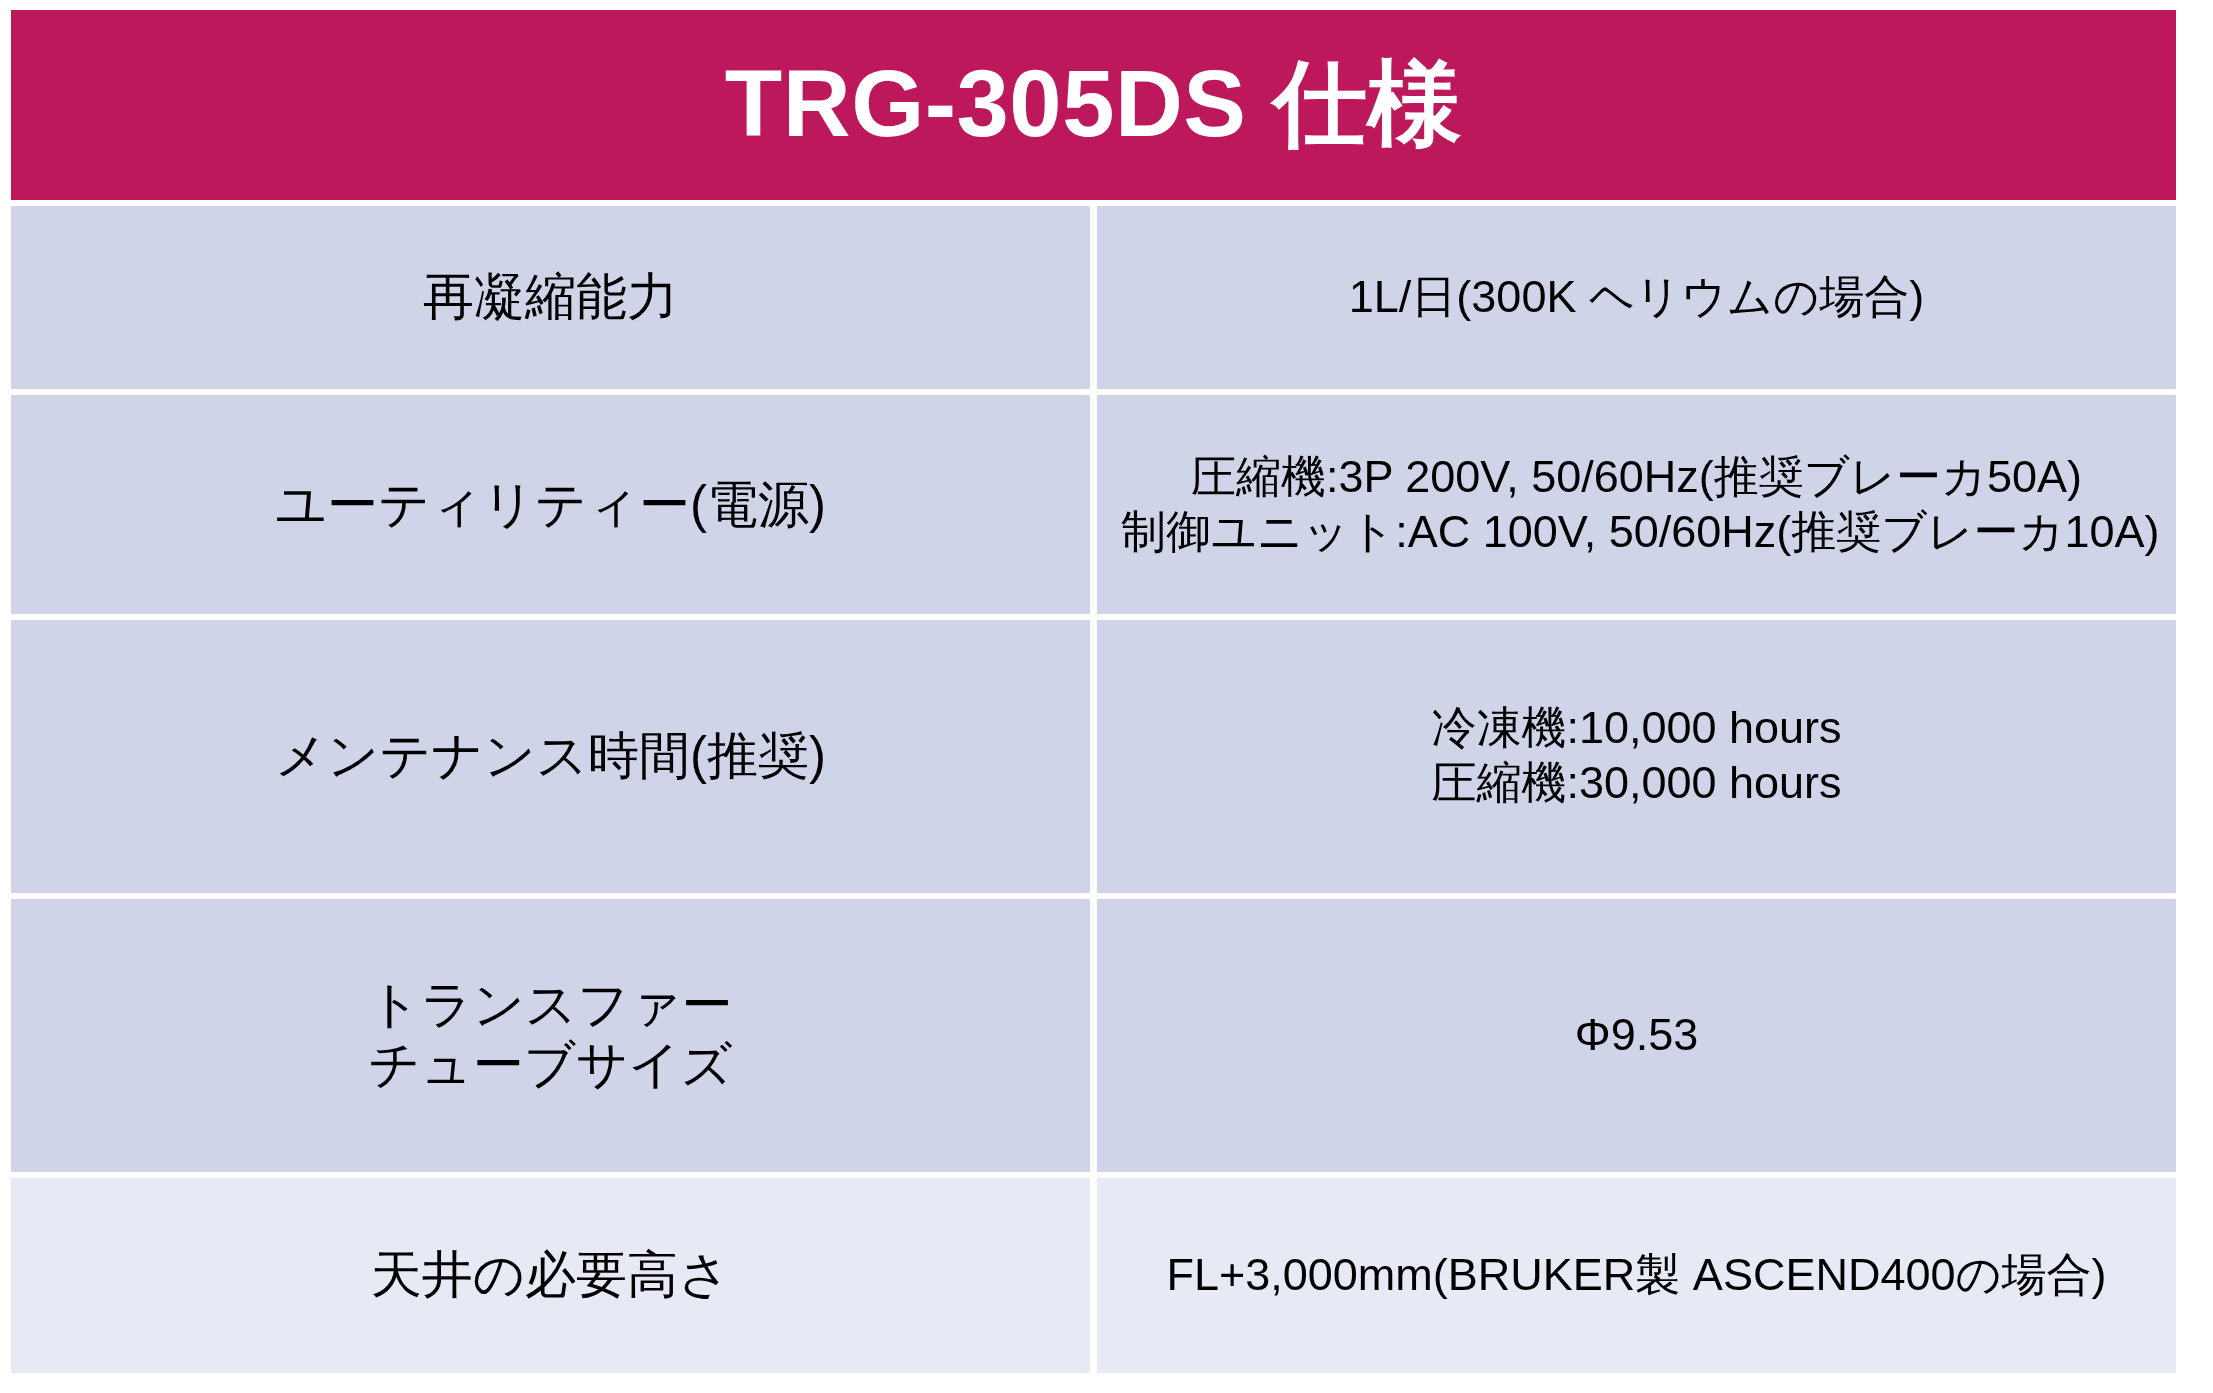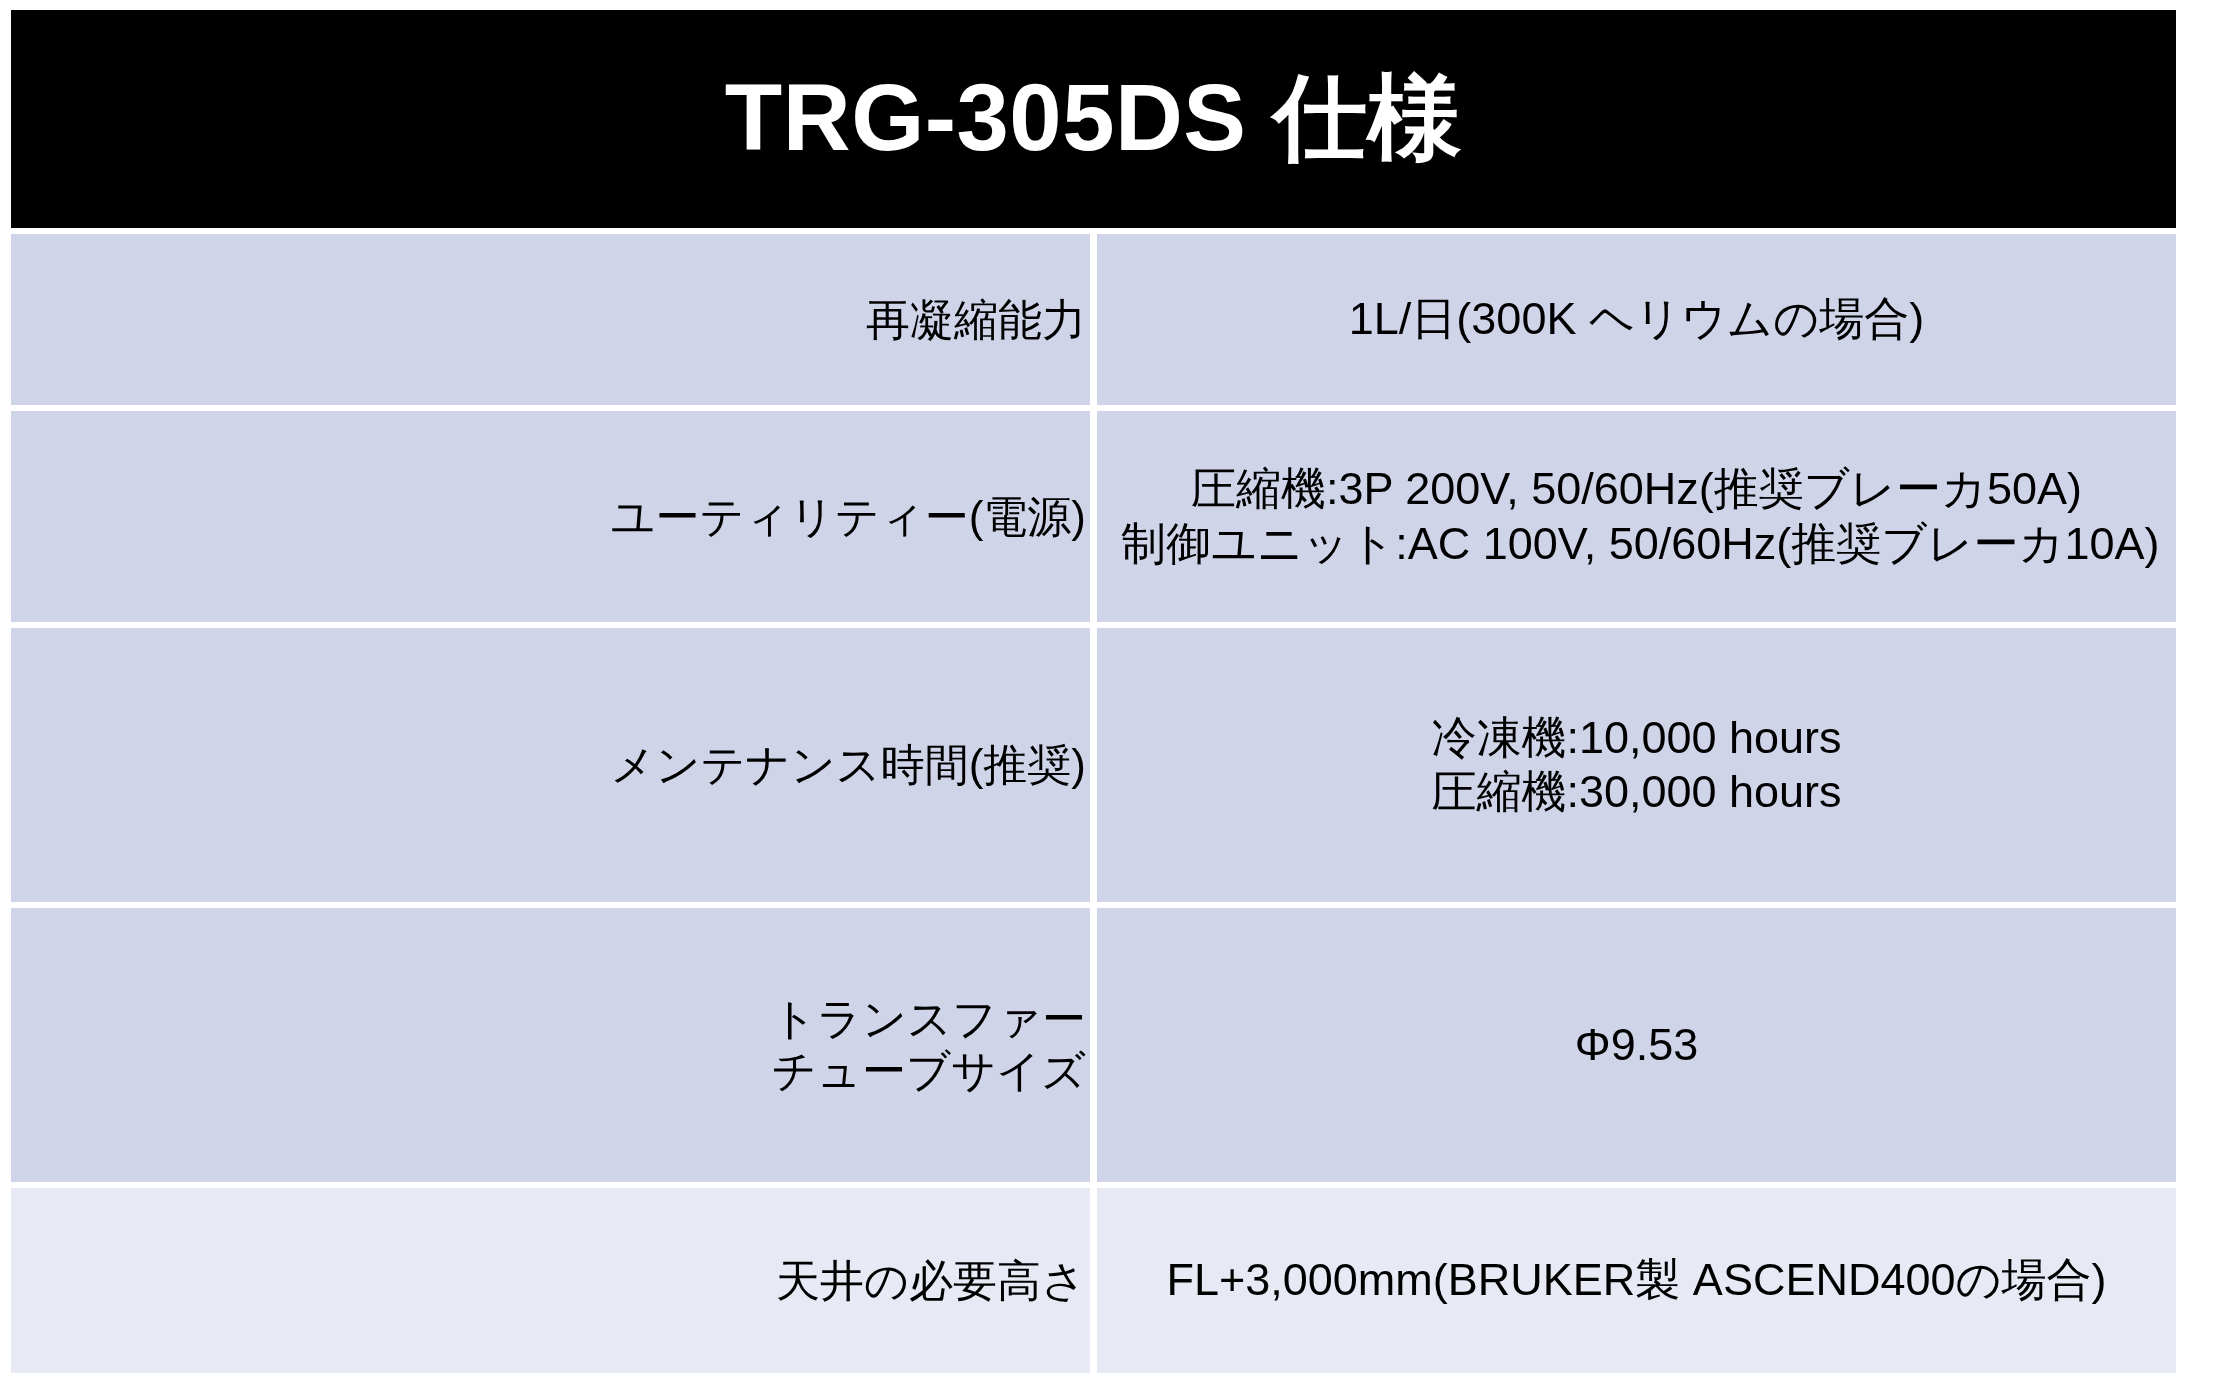--- a/index.html
+++ b/index.html
@@ -25,21 +25,21 @@
 
   .spec-table {
     width: 100%;
     height: 100%;
     border-collapse: separate;
     border-spacing: 7px 6px;
     table-layout: fixed;
   }
 
   .title-cell {
-    background: #000000;
+    background: #be185d;
     color: #ffffff;
     text-align: center;
     vertical-align: middle;
     font-size: 94px;
     font-weight: bold;
     letter-spacing: 0.5px;
     height: 132px;
     padding: 0;
   }
 
@@ -47,26 +47,26 @@
   .row-dark .value-cell {
     background: #CFD4E8;
   }
   .row-light .label-cell,
   .row-light .value-cell {
     background: #E7EAF5;
   }
 
   .label-cell {
     width: 672px;
-    text-align: right;
+    text-align: center;
     vertical-align: middle;
     color: #000000;
-    font-size: 44px;
+    font-size: 51px;
     line-height: 1.18;
-    padding: 6px 4px;
+    padding: 18px 4px;
   }
 
   .value-cell {
     text-align: center;
     vertical-align: middle;
     color: #000000;
     font-size: 45px;
     line-height: 1.22;
     padding: 6px 24px;
   }

